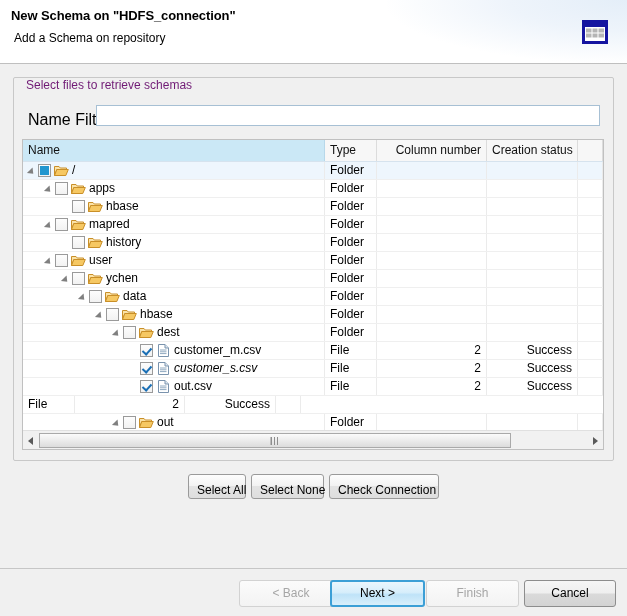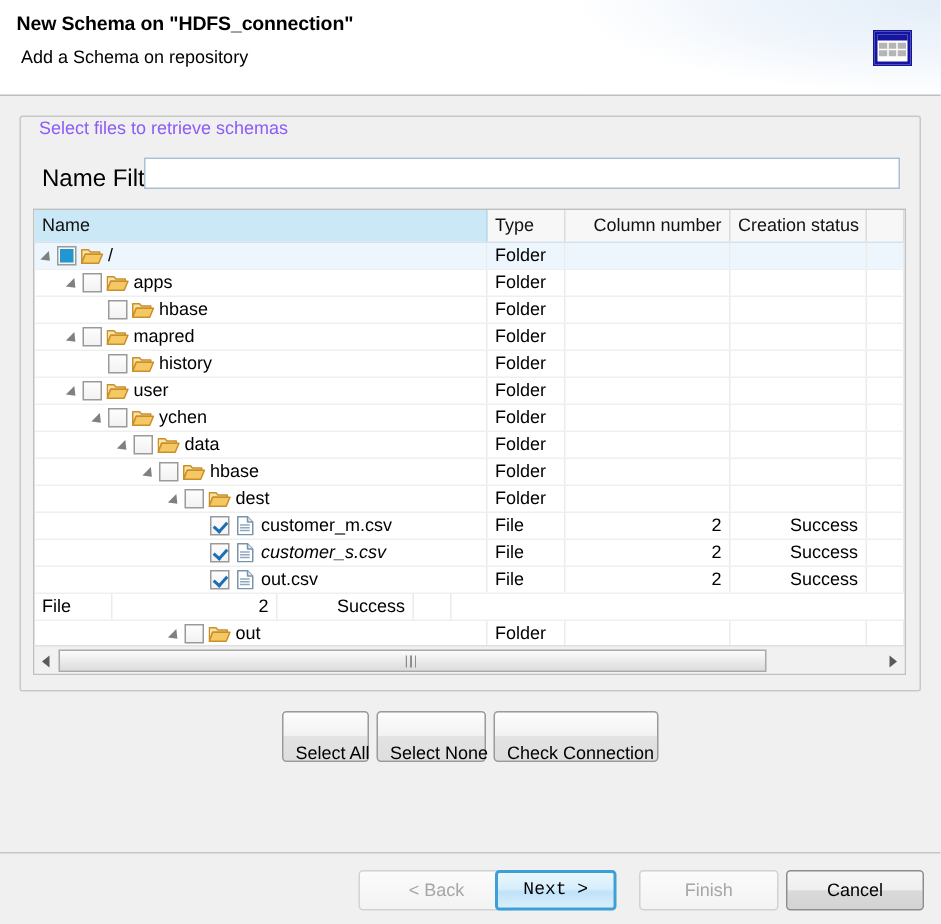--- a/index.html
+++ b/index.html
@@ -71,21 +71,21 @@
     border-radius: 2px;
     background: transparent;
     box-sizing: border-box;
   }
   .group-title {
     position: absolute;
     left: 22px; top: 78px;
     background: #f0f0f0;
     padding: 0 4px;
     font-size: 12px;
-    color: #8b5cf6;
+    color: #701a75;
     line-height: 14px;
   }
 
   
   .filter-label {
     position: absolute;
     left: 28px; top: 111px;
     font-size: 16px;
   }
   .filter-input {
@@ -281,21 +281,21 @@
     box-sizing: border-box;
     height: 25px;
     border: 1px solid #9a9a9a;
     border-radius: 3px;
     background: linear-gradient(#fdfdfd 0%, #f2f2f2 48%, #e3e3e3 50%, #dedede 100%);
     font-family: "Liberation Sans", sans-serif;
     font-size: 12px;
     color: #000;
     line-height: 23px;
     text-align: center;
-    padding: 16px 8px;
+    padding: 4px 8px;
     cursor: default;
     white-space: nowrap;
   }
   .btn-selall  { left: 188px; top: 474px; width: 58px; }
   .btn-selnone { left: 251px; top: 474px; width: 73px; }
   .btn-check   { left: 329px; top: 474px; width: 110px; }
 
   
   .footer-sep {
     position: absolute;
@@ -327,21 +327,21 @@
   .fbtn.primary {
     border: 2px solid #3c9fd6;
     background: linear-gradient(#eaf6fd 0%, #d7eefb 45%, #bfe3f8 55%, #d9effb 100%);
     line-height: 23px;
   }
   .fbtn.cancel {
     border-color: #8d8d8d;
     background: linear-gradient(#f6f6f6 0%, #efefef 48%, #dadada 52%, #d3d3d3 100%);
   }
   .btn-back   { left: 239px; width: 104px; }
-  .btn-next   { left: 330px; width: 81px; font-family: Liberation Mono, monospace; }
+  .btn-next   { left: 330px; width: 95px; }
   .btn-finish { left: 426px; width: 93px; }
   .btn-cancel { left: 524px; width: 92px; }
 </style>
 </head>
 <body>
 
 <div class="wiz-header"></div>
 <div class="wiz-header-sep"></div>
 <div class="wiz-title">New Schema on "HDFS_connection"</div>
 <div class="wiz-subtitle">Add a Schema on repository</div>

